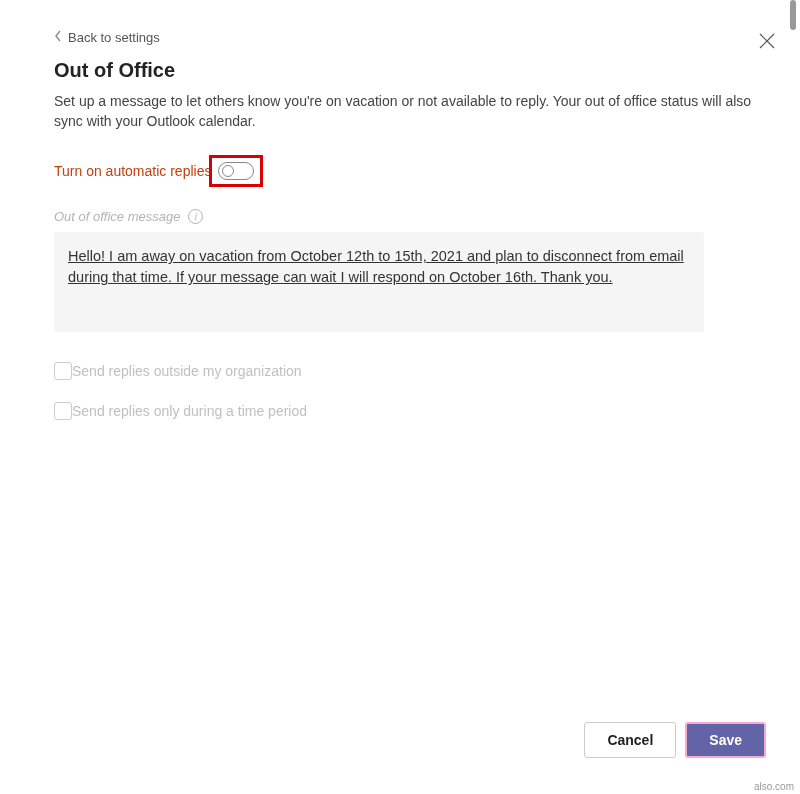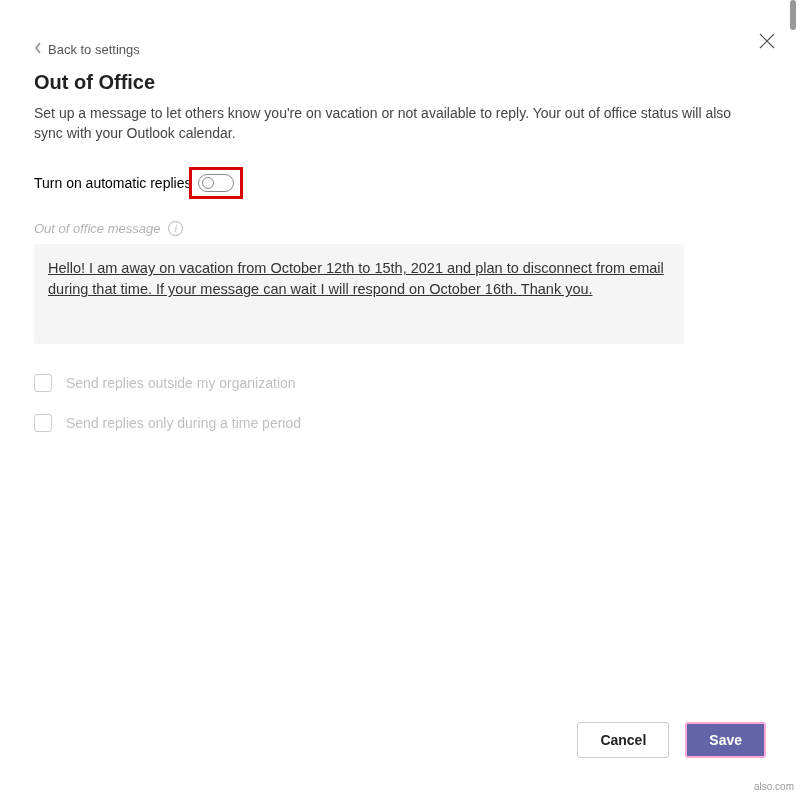--- a/index.html
+++ b/index.html
@@ -31,21 +31,22 @@
       width: 18px;
       height: 18px;
       cursor: pointer;
       color: #555;
     }
     .close-btn svg {
       width: 18px;
       height: 18px;
     }
     .content {
-      padding: 42px 34px;
+      padding: 30px 34px;
+      margin-left: 20px;
     }
     .back-link {
       display: flex;
       align-items: center;
       font-size: 13px;
       color: #555;
       cursor: pointer;
       margin-bottom: 14px;
       gap: 6px;
     }
@@ -67,21 +68,21 @@
       margin-bottom: 24px;
       max-width: 700px;
     }
     .toggle-row {
       display: flex;
       align-items: center;
       margin-bottom: 22px;
     }
     .toggle-label {
       font-size: 14px;
-      color: #000000;
+      color: #c2410c;
     }
     .toggle-highlight {
       border: 3px solid #d80000;
       padding: 4px 6px;
       display: inline-flex;
       align-items: center;
       margin-left: -2px;
     }
     .toggle {
       width: 36px;
@@ -134,40 +135,39 @@
       padding: 14px 14px;
       font-size: 14.5px;
       color: #333;
       line-height: 1.45;
       margin-bottom: 30px;
       text-decoration: underline;
     }
     .checkbox-row {
       display: flex;
       align-items: center;
-      gap: 14px;
       margin-bottom: 22px;
     }
     .checkbox {
       width: 18px;
       height: 18px;
       border: 1px solid #ccc;
       border-radius: 3px;
       cursor: pointer;
     }
     .checkbox-label {
       font-size: 14px;
       color: #c0c0c0;
     }
     .footer {
       position: absolute;
       bottom: 36px;
       right: 34px;
       display: flex;
-      gap: 16px;
+      gap: 9px;
     }
     .btn {
       padding: 8px 22px;
       font-size: 14px;
       border-radius: 3px;
       cursor: pointer;
       font-weight: 600;
     }
     .btn-cancel {
       background: #fff;

